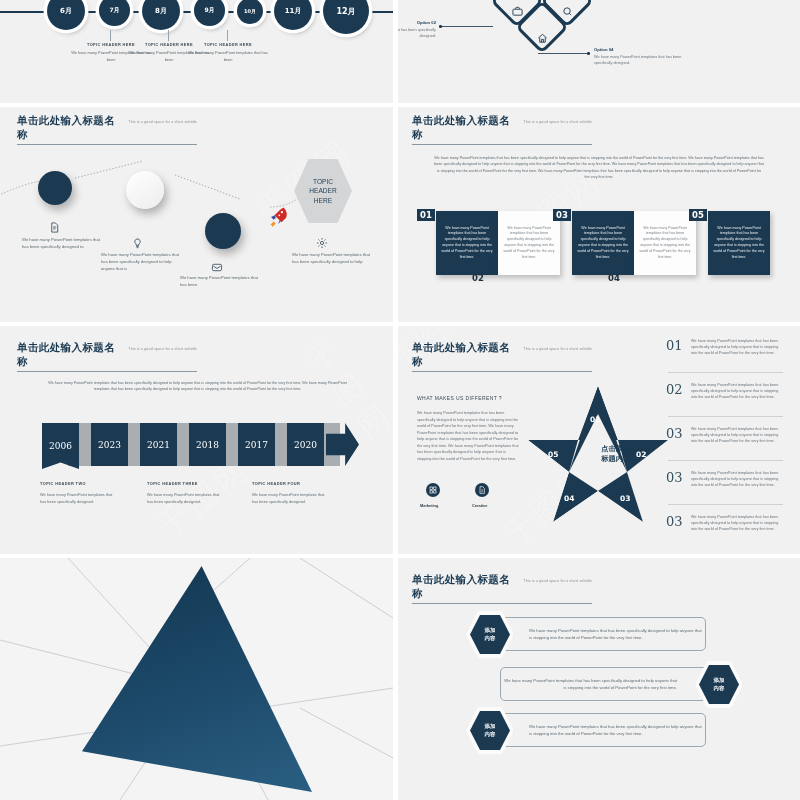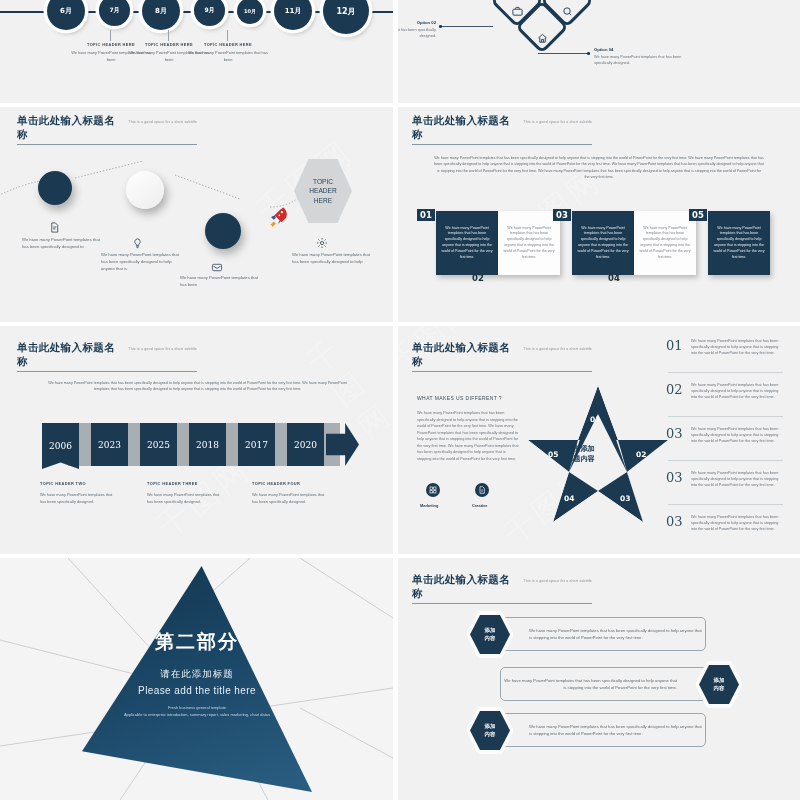--- a/index.html
+++ b/index.html
@@ -80,21 +80,21 @@
   .grayflag { position:absolute; width:34px; height:43px; background:#a9aeb2;
               clip-path:polygon(0 0,100% 0,100% 100%,0 100%); }
   .arrowhead { position:absolute; width:33px; height:43px; background:#1b3a52;
                clip-path:polygon(0 25%,58% 25%,58% 0%,100% 50%,58% 100%,58% 75%,0 75%); }
 
   
   #p6 { left:398px; top:326px; width:402px; height:228px; }
   .star { position:absolute; }
   .starlbl { position:absolute; color:#fff; font-family:"DejaVu Sans", sans-serif;
              font-weight:bold; font-size:7.5px; }
-  .starcenter { position:absolute; text-align:left; color:#1b3a52; font-weight:bold;
+  .starcenter { position:absolute; text-align:right; color:#1b3a52; font-weight:bold;
                 font-size:7.2px; line-height:1.35; font-family:"DejaVu Sans", sans-serif; }
   .numrow { position:absolute; display:flex; gap:5px; align-items:flex-start; }
   .numrow .n { font-family:"DejaVu Serif", serif; font-size:13px; color:#34505f; width:20px; }
   .numrow .t { font-size:3.8px; color:#69737b; line-height:1.62; width:92px; }
   .hr { position:absolute; height:.7px; background:#cdd2d5; }
   .cicon { position:absolute; width:14px; height:14px; border-radius:50%; background:#1b3a52;
            display:flex; align-items:center; justify-content:center; color:#fff; }
   .ciconlbl { position:absolute; font-size:3.9px; font-weight:bold; color:#2c3d49; }
 
   
@@ -331,21 +331,21 @@
 
     <div class="grayflag" style="left:68px;top:97px;"></div>
     <div class="grayflag" style="left:117px;top:97px;"></div>
     <div class="grayflag" style="left:166px;top:97px;"></div>
     <div class="grayflag" style="left:215px;top:97px;"></div>
     <div class="grayflag" style="left:264px;top:97px;"></div>
     <div class="grayflag" style="left:306px;top:97px;"></div>
 
     <div class="yr notch" style="left:42px;top:97px;">2006</div>
     <div class="yr" style="left:91px;top:97px;">2023</div>
-    <div class="yr" style="left:140px;top:97px;">2025</div>
+    <div class="yr" style="left:140px;top:97px;">2021</div>
     <div class="yr" style="left:189px;top:97px;">2018</div>
     <div class="yr" style="left:238px;top:97px;">2017</div>
     <div class="yr" style="left:287px;top:97px;">2020</div>
     <div class="arrowhead" style="left:326px;top:97px;"></div>
 
     <div class="topicblk" style="left:40px;top:155px;width:78px;text-align:left;">
       <div class="th">TOPIC HEADER TWO</div>
       <div class="tb" style="margin-top:6px;">We have many PowerPoint templates that has been specifically designed.</div>
     </div>
     <div class="topicblk" style="left:147px;top:155px;width:78px;text-align:left;">
@@ -451,27 +451,20 @@
         <line x1="0" y1="82" x2="150" y2="120"></line>
         <line x1="0" y1="188" x2="393" y2="130"></line>
         <line x1="120" y1="242" x2="175" y2="160"></line>
         <line x1="268" y1="242" x2="230" y2="170"></line>
         <line x1="393" y1="200" x2="300" y2="150"></line>
         <line x1="300" y1="0" x2="393" y2="60"></line>
       </g>
     </svg>
 
     <div class="tri"></div>
-    <div class="coverwrap">
-      <div class="cover-cn">第二部分</div>
-      <div class="cover-sub">请在此添加标题</div>
-      <div class="cover-en">Please add the title here</div>
-      <div class="cover-s1">Fresh business general template</div>
-      <div class="cover-s2">Applicable to enterprise introduction, summary report, sales marketing, chart datas</div>
-    </div>
   </div>
 
   <div class="panel" id="p8">
     <div class="sltitle" style="left:14px;top:15px;width:180px;">
       <span class="cn">单击此处输入标题名称</span>
       <span class="sub">This is a good space for a short subtitle</span>
     </div>
 
     <div class="rowbox" style="left:100px;top:59px;width:208px;height:34px;padding-left:30px;">
       <p>We have many PowerPoint templates that has been specifically designed to help anyone that is stepping into the world of PowerPoint for the very first time.</p>

